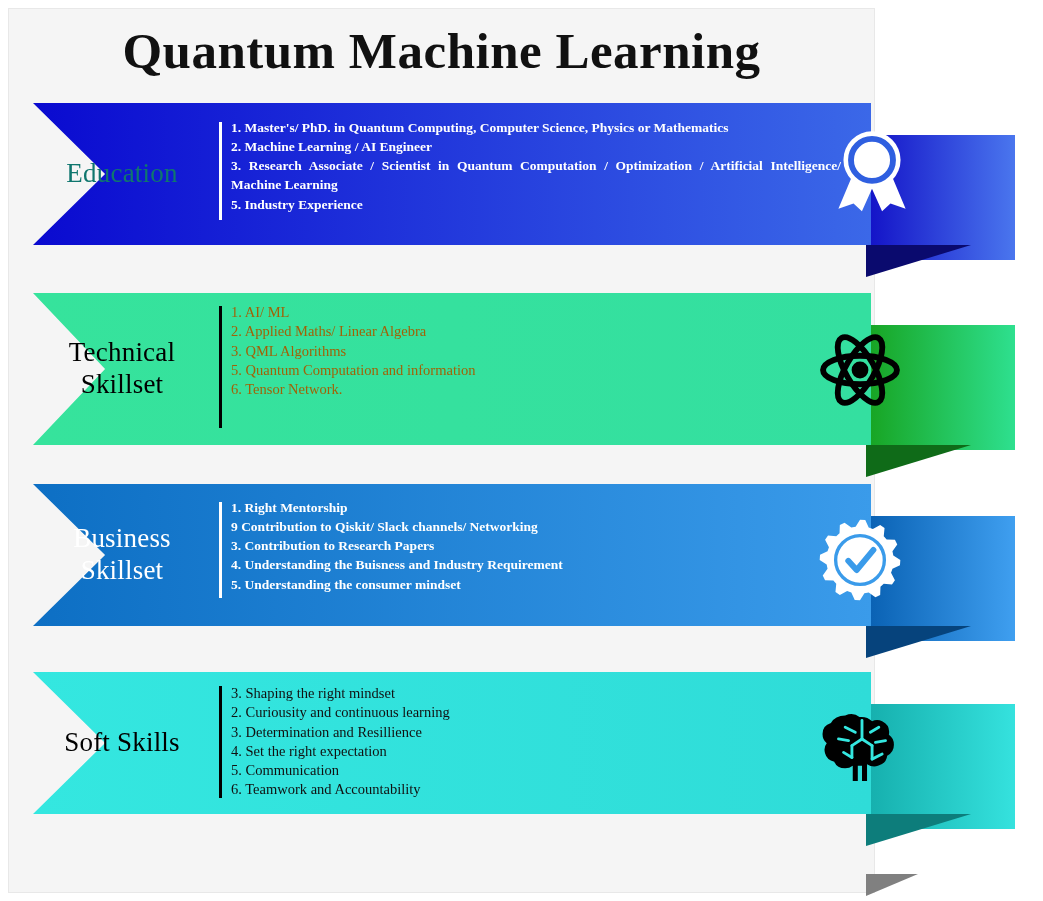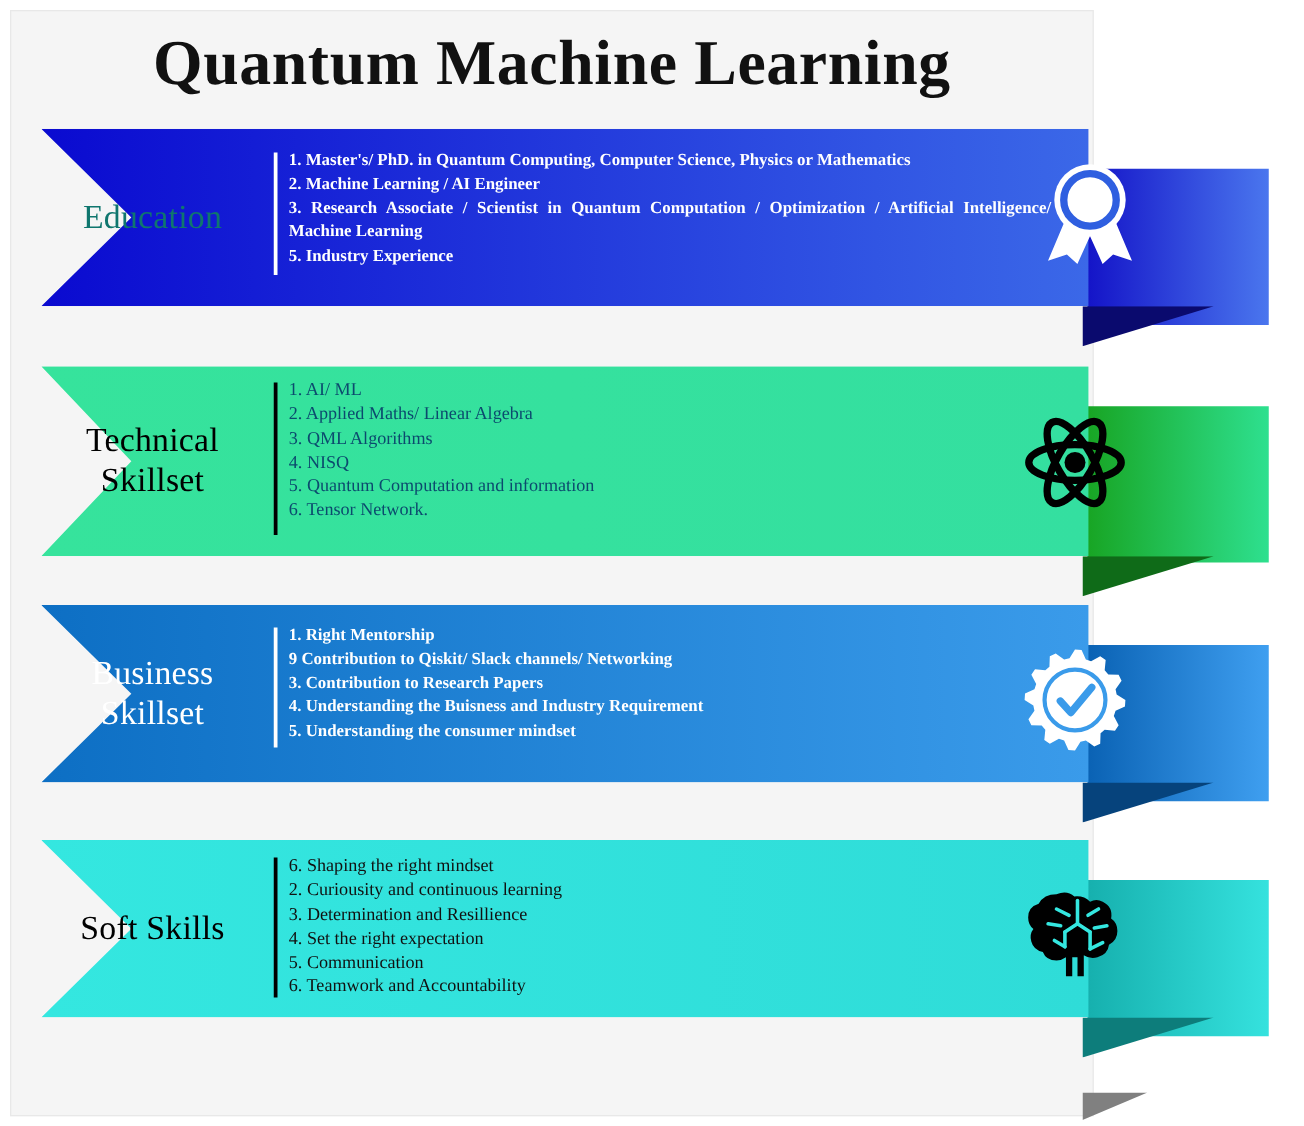--- a/index.html
+++ b/index.html
@@ -118,25 +118,24 @@
       </div>
     </div>
     <div class="row">
       <div class="fold" style="left: 870px; top: 325px; background: linear-gradient(90deg, rgb(24, 165, 36) 0%, rgb(46, 224, 143) 100%);"></div>
       <div class="fold-shadow" style="left: 866px; top: 445px;"><svg viewBox="0 0 105 32" preserveAspectRatio="none">
           <polygon points="0,0 105,0 0,32" fill="#0f6b18"></polygon>
         </svg></div>
       <div class="banner" style="left: 33px; top: 293px; height: 152px; background: linear-gradient(90deg, rgb(54, 227, 156) 0%, rgb(52, 223, 160) 100%);"></div>
       <div class="label" style="top: 293px; height: 152px; color: rgb(0, 0, 0); position: absolute;">Technical Skillset</div>
       <div class="divider" style="left: 219px; top: 306px; height: 122px; background: rgb(0, 0, 0);"></div>
-      <div class="items" style="left: 231px; top: 303px; width: 620px; color: #0c4a6e;">
+      <div class="items" style="left: 231px; top: 303px; width: 620px; color: #a16207;">
         <div class="li">1. AI/ ML</div>
         <div class="li">2. Applied Maths/ Linear Algebra</div>
         <div class="li">3. QML Algorithms</div>
-        <div class="li">4. NISQ</div>
         <div class="li">5. Quantum Computation and information</div>
         <div class="li">6. Tensor Network.</div>
       </div>
       <div class="icon" style="left: 818px; top: 328px;">
     <svg viewBox="0 0 100 100">
       <g fill="none" stroke="#000000" stroke-width="7">
         <ellipse cx="50" cy="50" rx="44" ry="17"></ellipse>
         <ellipse cx="50" cy="50" rx="44" ry="17" transform="rotate(60 50 50)"></ellipse>
         <ellipse cx="50" cy="50" rx="44" ry="17" transform="rotate(120 50 50)"></ellipse>
       </g>
@@ -169,21 +168,21 @@
     </div>
     <div class="row">
       <div class="fold" style="left: 870px; top: 704px; background: linear-gradient(90deg, rgb(22, 176, 174) 0%, rgb(53, 226, 222) 100%);"></div>
       <div class="fold-shadow" style="left: 866px; top: 814px;"><svg viewBox="0 0 105 32" preserveAspectRatio="none">
           <polygon points="0,0 105,0 0,32" fill="#0d7d7b"></polygon>
         </svg></div>
       <div class="banner" style="left: 33px; top: 672px; height: 142px; background: linear-gradient(90deg, rgb(52, 231, 224) 0%, rgb(47, 220, 216) 100%);"></div>
       <div class="label" style="top: 672px; height: 142px; color: rgb(0, 0, 0); position: absolute;">Soft Skills</div>
       <div class="divider" style="left: 219px; top: 686px; height: 112px; background: rgb(0, 0, 0);"></div>
       <div class="items" style="left: 231px; top: 684px; width: 620px; color: rgb(17, 17, 17);">
-        <div class="li">6. Shaping the right mindset</div>
+        <div class="li">3. Shaping the right mindset</div>
         <div class="li">2. Curiousity and continuous learning</div>
         <div class="li">3. Determination and Resillience</div>
         <div class="li">4. Set the right expectation</div>
         <div class="li">5. Communication</div>
         <div class="li">6. Teamwork and Accountability</div>
       </div>
       <div class="icon" style="left: 820px; top: 702px;">
     <svg viewBox="0 0 100 100">
       <path fill="#000000" d="M30 16 q-12 0-17 9 q-10 3-10 13 q0 7 5 11 q-4 5-2 12 q2 8 11 10
         q3 8 13 8 q5 0 9-3 l0 18 l6 0 l0-18 l5 0 l0 18 l6 0 l0-20 q6 4 13 2 q10-3 11-12

